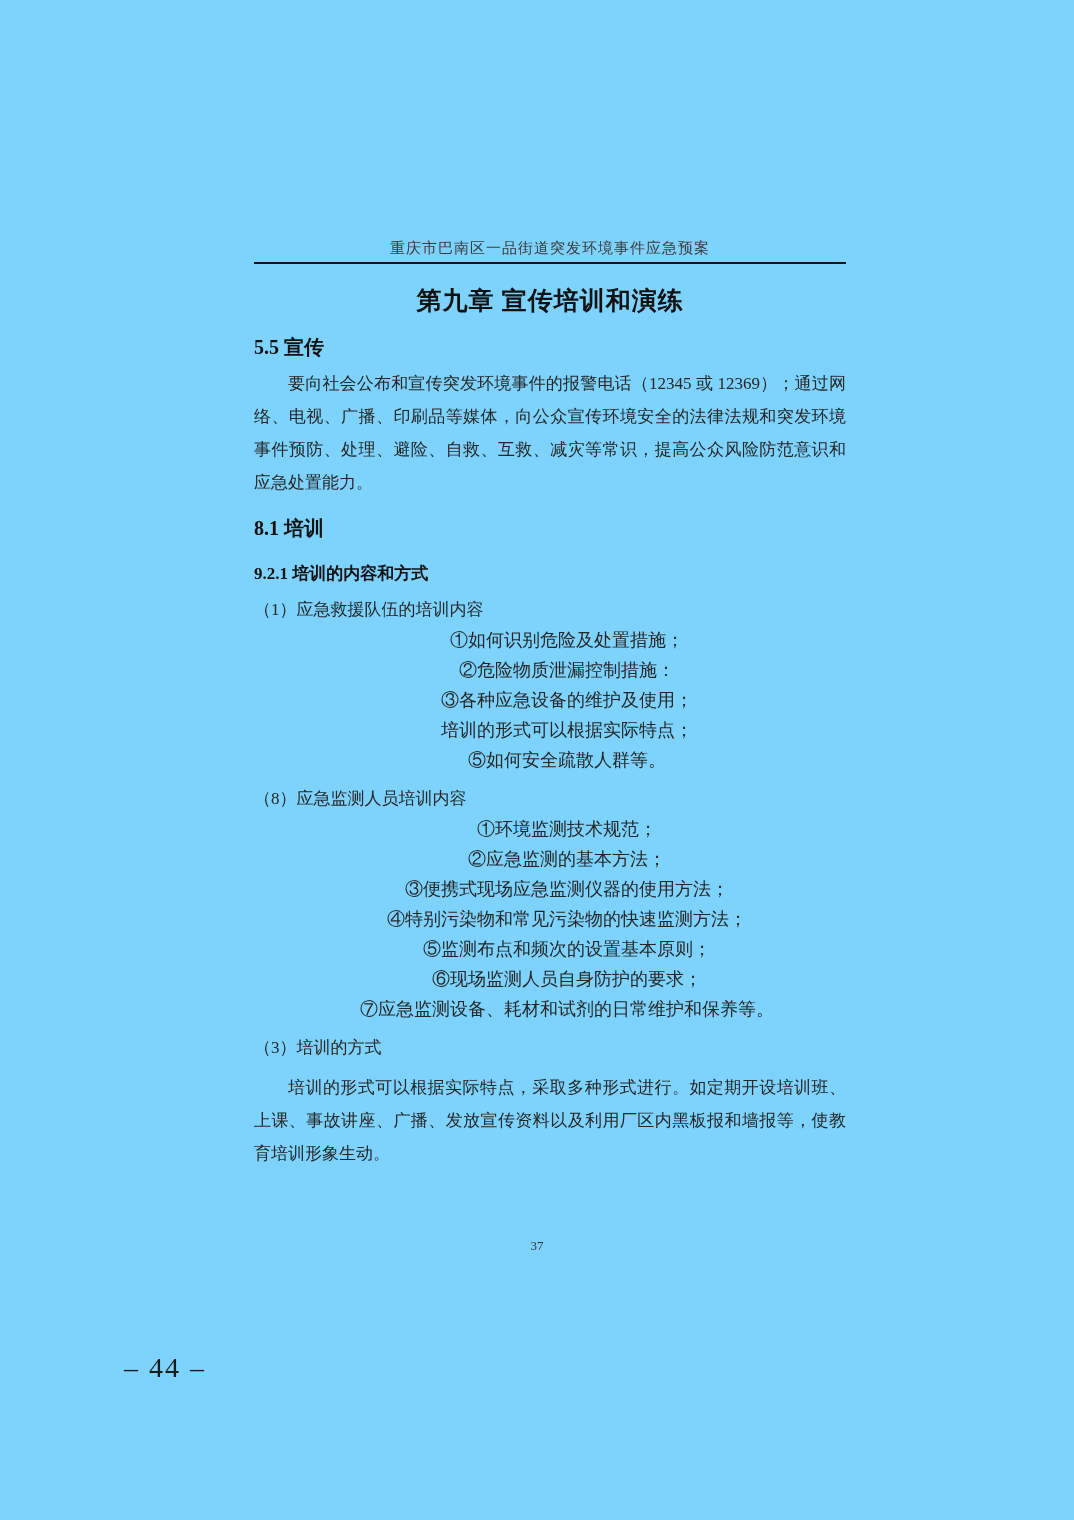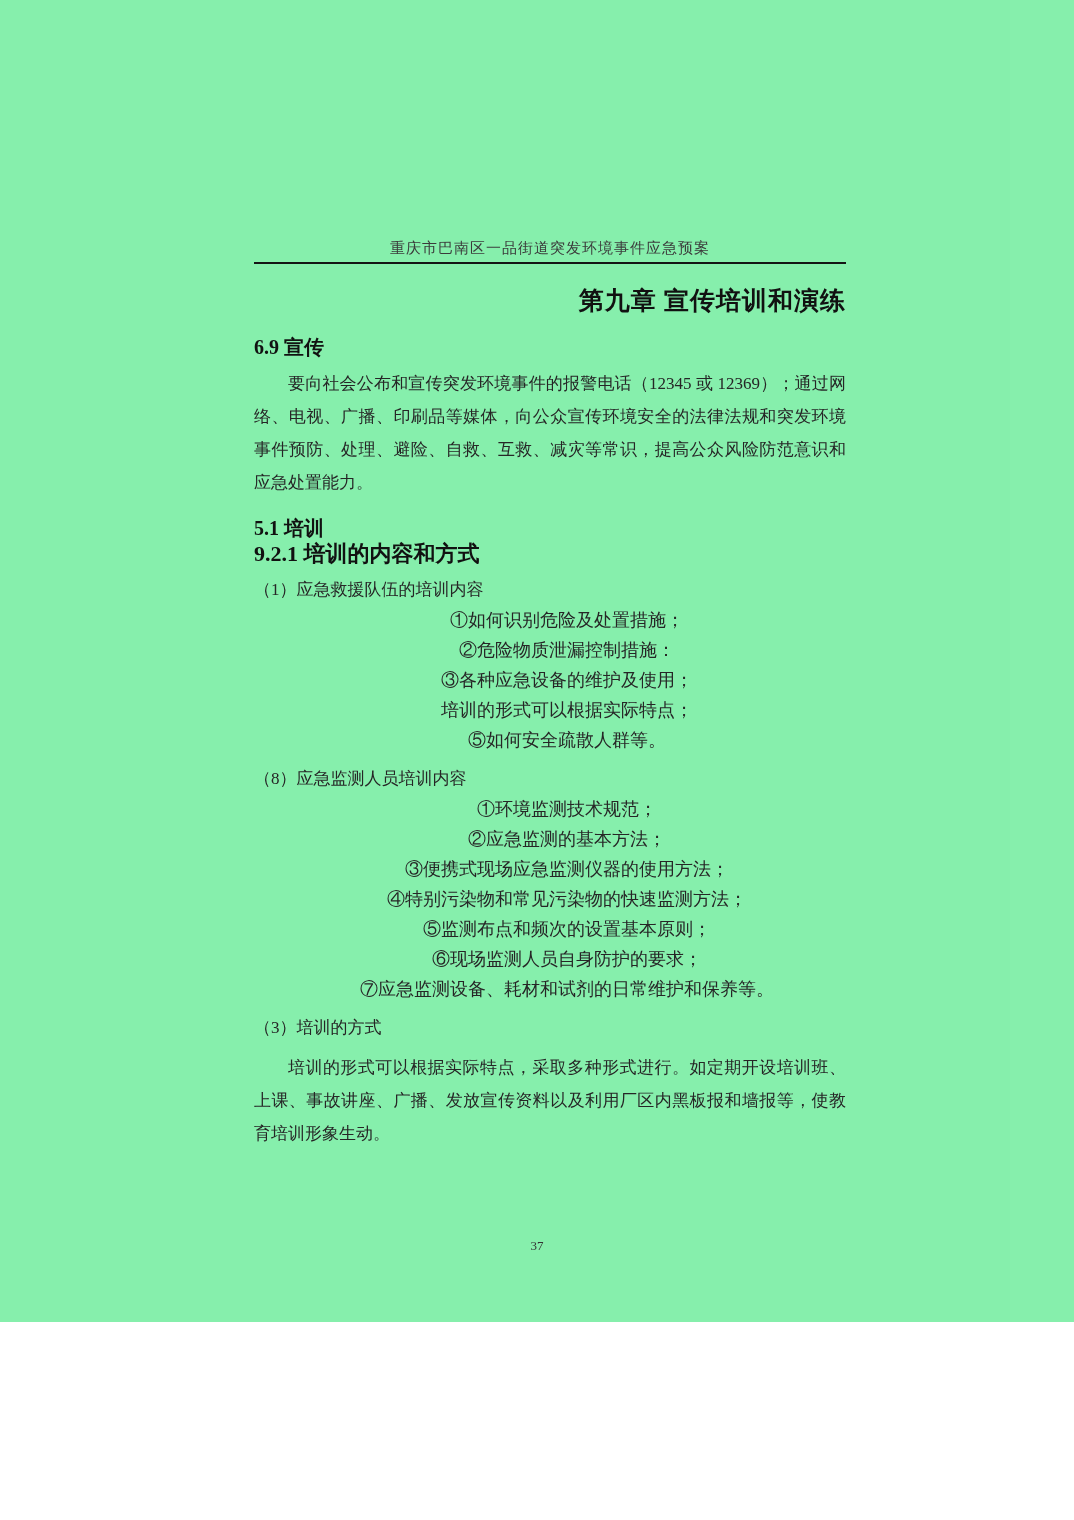--- a/index.html
+++ b/index.html
@@ -3,22 +3,22 @@
 <meta charset="utf-8">
 <style>
   html, body {
     margin: 0;
     padding: 0;
     background: #ffffff;
   }
   .page {
     position: relative;
     width: 1074px;
-    height: 1322px;
-    background: #86efac;
+    height: 1520px;
+    background: #7dd3fc;
     font-family: "Liberation Serif", "DejaVu Serif", serif;
     color: #262626;
     overflow: hidden;
   }
   .content {
     position: absolute;
     left: 254px;
     top: 238px;
     width: 592px;
   }
@@ -33,33 +33,34 @@
     border: none;
     border-bottom: 2px solid #141414;
     margin: 4px 0 0 0;
     height: 0;
   }
   .chapter-title {
     margin-top: 20px;
     font-size: 25px;
     line-height: 34px;
     font-weight: bold;
-    text-align: right;
+    text-align: center;
     color: #111111;
     letter-spacing: 1px;
   }
   .section-heading {
     margin-top: 16px;
     font-size: 20px;
     line-height: 27px;
     font-weight: bold;
     color: #111111;
   }
   .subsection-heading {
-    font-size: 22px;
+    margin-top: 20px;
+    font-size: 17px;
     line-height: 24px;
     font-weight: bold;
     color: #111111;
   }
   .body-paragraph {
     margin-top: 6px;
     font-size: 17px;
     line-height: 33px;
     text-align: justify;
     text-justify: inter-ideograph;
@@ -104,25 +105,25 @@
 <body>
 
 <div class="page">
   <div class="content">
 
     <div class="doc-header-title">重庆市巴南区一品街道突发环境事件应急预案</div>
     <hr class="doc-header-rule">
 
     <div class="chapter-title">第九章 宣传培训和演练</div>
 
-    <div class="section-heading">6.9 宣传</div>
+    <div class="section-heading">5.5 宣传</div>
 
     <div class="body-paragraph">要向社会公布和宣传突发环境事件的报警电话（12345 或 12369）；通过网络、电视、广播、印刷品等媒体，向公众宣传环境安全的法律法规和突发环境事件预防、处理、避险、自救、互救、减灾等常识，提高公众风险防范意识和应急处置能力。</div>
 
-    <div class="section-heading">5.1 培训</div>
+    <div class="section-heading">8.1 培训</div>
 
     <div class="subsection-heading">9.2.1 培训的内容和方式</div>
 
     <div class="list-group-label">（1）应急救援队伍的培训内容</div>
     <div class="list-item">①如何识别危险及处置措施；</div>
     <div class="list-item">②危险物质泄漏控制措施：</div>
     <div class="list-item">③各种应急设备的维护及使用；</div>
     <div class="list-item">培训的形式可以根据实际特点；</div>
     <div class="list-item">⑤如何安全疏散人群等。</div>
 

